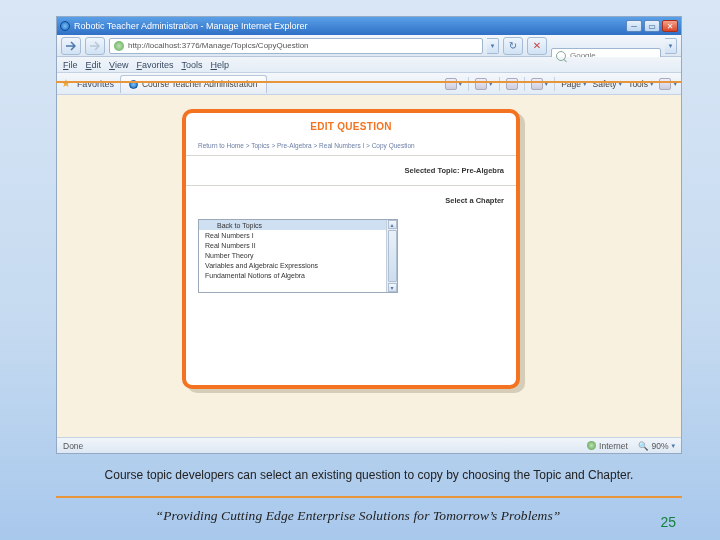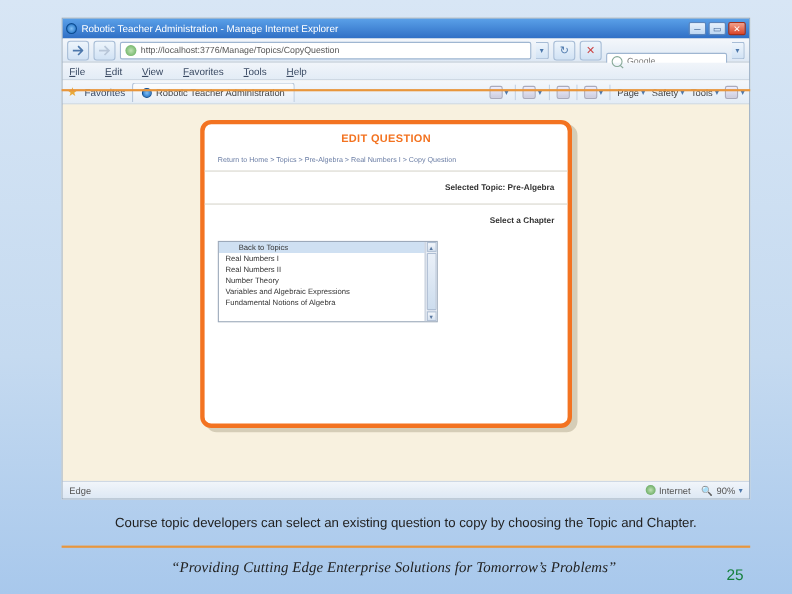--- a/index.html
+++ b/index.html
@@ -64,21 +64,21 @@
   .addr { flex:1; height:16px; background:#fff; border:1px solid #9fb6d1; border-radius:2px; display:flex; align-items:center; padding:4px 4px; font-size:8px; color:#555; gap:4px;}
   .addr .globe { width:10px; height:10px; border-radius:50%; background:radial-gradient(#bfe2b4,#5aa852); }
   .searchbox { width:110px; height:16px; background:#fff; border:1px solid #9fb6d1; border-radius:2px; display:flex; align-items:center; padding:0 4px; font-size:8px; color:#777; gap:4px;margin-top:20px;}
   .searchbox .mag { width:10px; height:10px; border:1px solid #8a9; border-radius:50%; position:relative;}
   .searchbox .mag::after{content:"";position:absolute;width:4px;height:1px;background:#8a9;bottom:-1px;right:-2px;transform:rotate(40deg);}
   .splitbtn { width:12px; height:16px; background:linear-gradient(#eef5fc,#d1e2f4); border:1px solid #a6bcd6; border-left:0; border-radius:0 2px 2px 0; display:flex; align-items:center; justify-content:center;}
   .chev { font-size:7px; color:#4c77ab;}
   .menubar {
     height:16px; background:linear-gradient(#f1f5fa,#e3ecf6);
     border-bottom:1px solid #c5d2e3;
-    display:flex; align-items:center; gap:18px; padding:0 6px; font-size:9px; color:#3a4a63;
+    display:flex; align-items:center; gap:8px; padding:0 6px; font-size:9px; color:#3a4a63;
   }
   .menubar span:first-letter { text-decoration: underline; }
   .favbar {
     height:22px; background:linear-gradient(#f4f7fb,#e3ecf6);
     border-bottom:1px solid #c5d2e3;
     display:flex; align-items:center; justify-content:space-between; padding:0 4px;
   }
   .favbar .left { display:flex; align-items:center; gap:6px; font-size:9px; color:#3a4a63;}
   .star { color:#e8a93a; font-size:11px;}
   .tab { height:18px; background:linear-gradient(#fdfdfd,#e8eef6); border:1px solid #b7c6da; border-bottom:0; border-radius:3px 3px 0 0; padding:0 8px; display:flex; align-items:center; gap:4px; font-size:8.5px; color:#444;}
@@ -192,21 +192,21 @@
       <span>Tools</span>
       <span>Help</span>
     </div>
 
     <div class="favbar">
       <div class="left">
         <span class="star">★</span>
         <span>Favorites</span>
         <div class="tab">
           <span class="ie-icon"></span>
-          <span>Robotic Teacher Administration</span>
+          <span>Course Teacher Administration</span>
         </div>
       </div>
       <div class="tools">
         <div class="tbtn">
             <span class="tico"></span>
             <span class="chev">▾</span>
           </div>
         <div class="sep"></div>
         <div class="tbtn">
             <span class="tico"></span>
@@ -264,21 +264,21 @@
           <div class="sb">
             <div class="ar">▴</div>
             <div class="thumb"></div>
             <div class="ar">▾</div>
           </div>
         </div>
       </div>
     </div>
 
     <div class="statusbar">
-      <span>Edge</span>
+      <span>Done</span>
       <div class="right">
         <div class="inet">
           <span class="globe-sm"></span>
           <span>Internet</span>
         </div>
         <div class="zoom">
           <span>🔍</span>
           <span>90%</span>
           <span class="chev">▾</span>
         </div>

